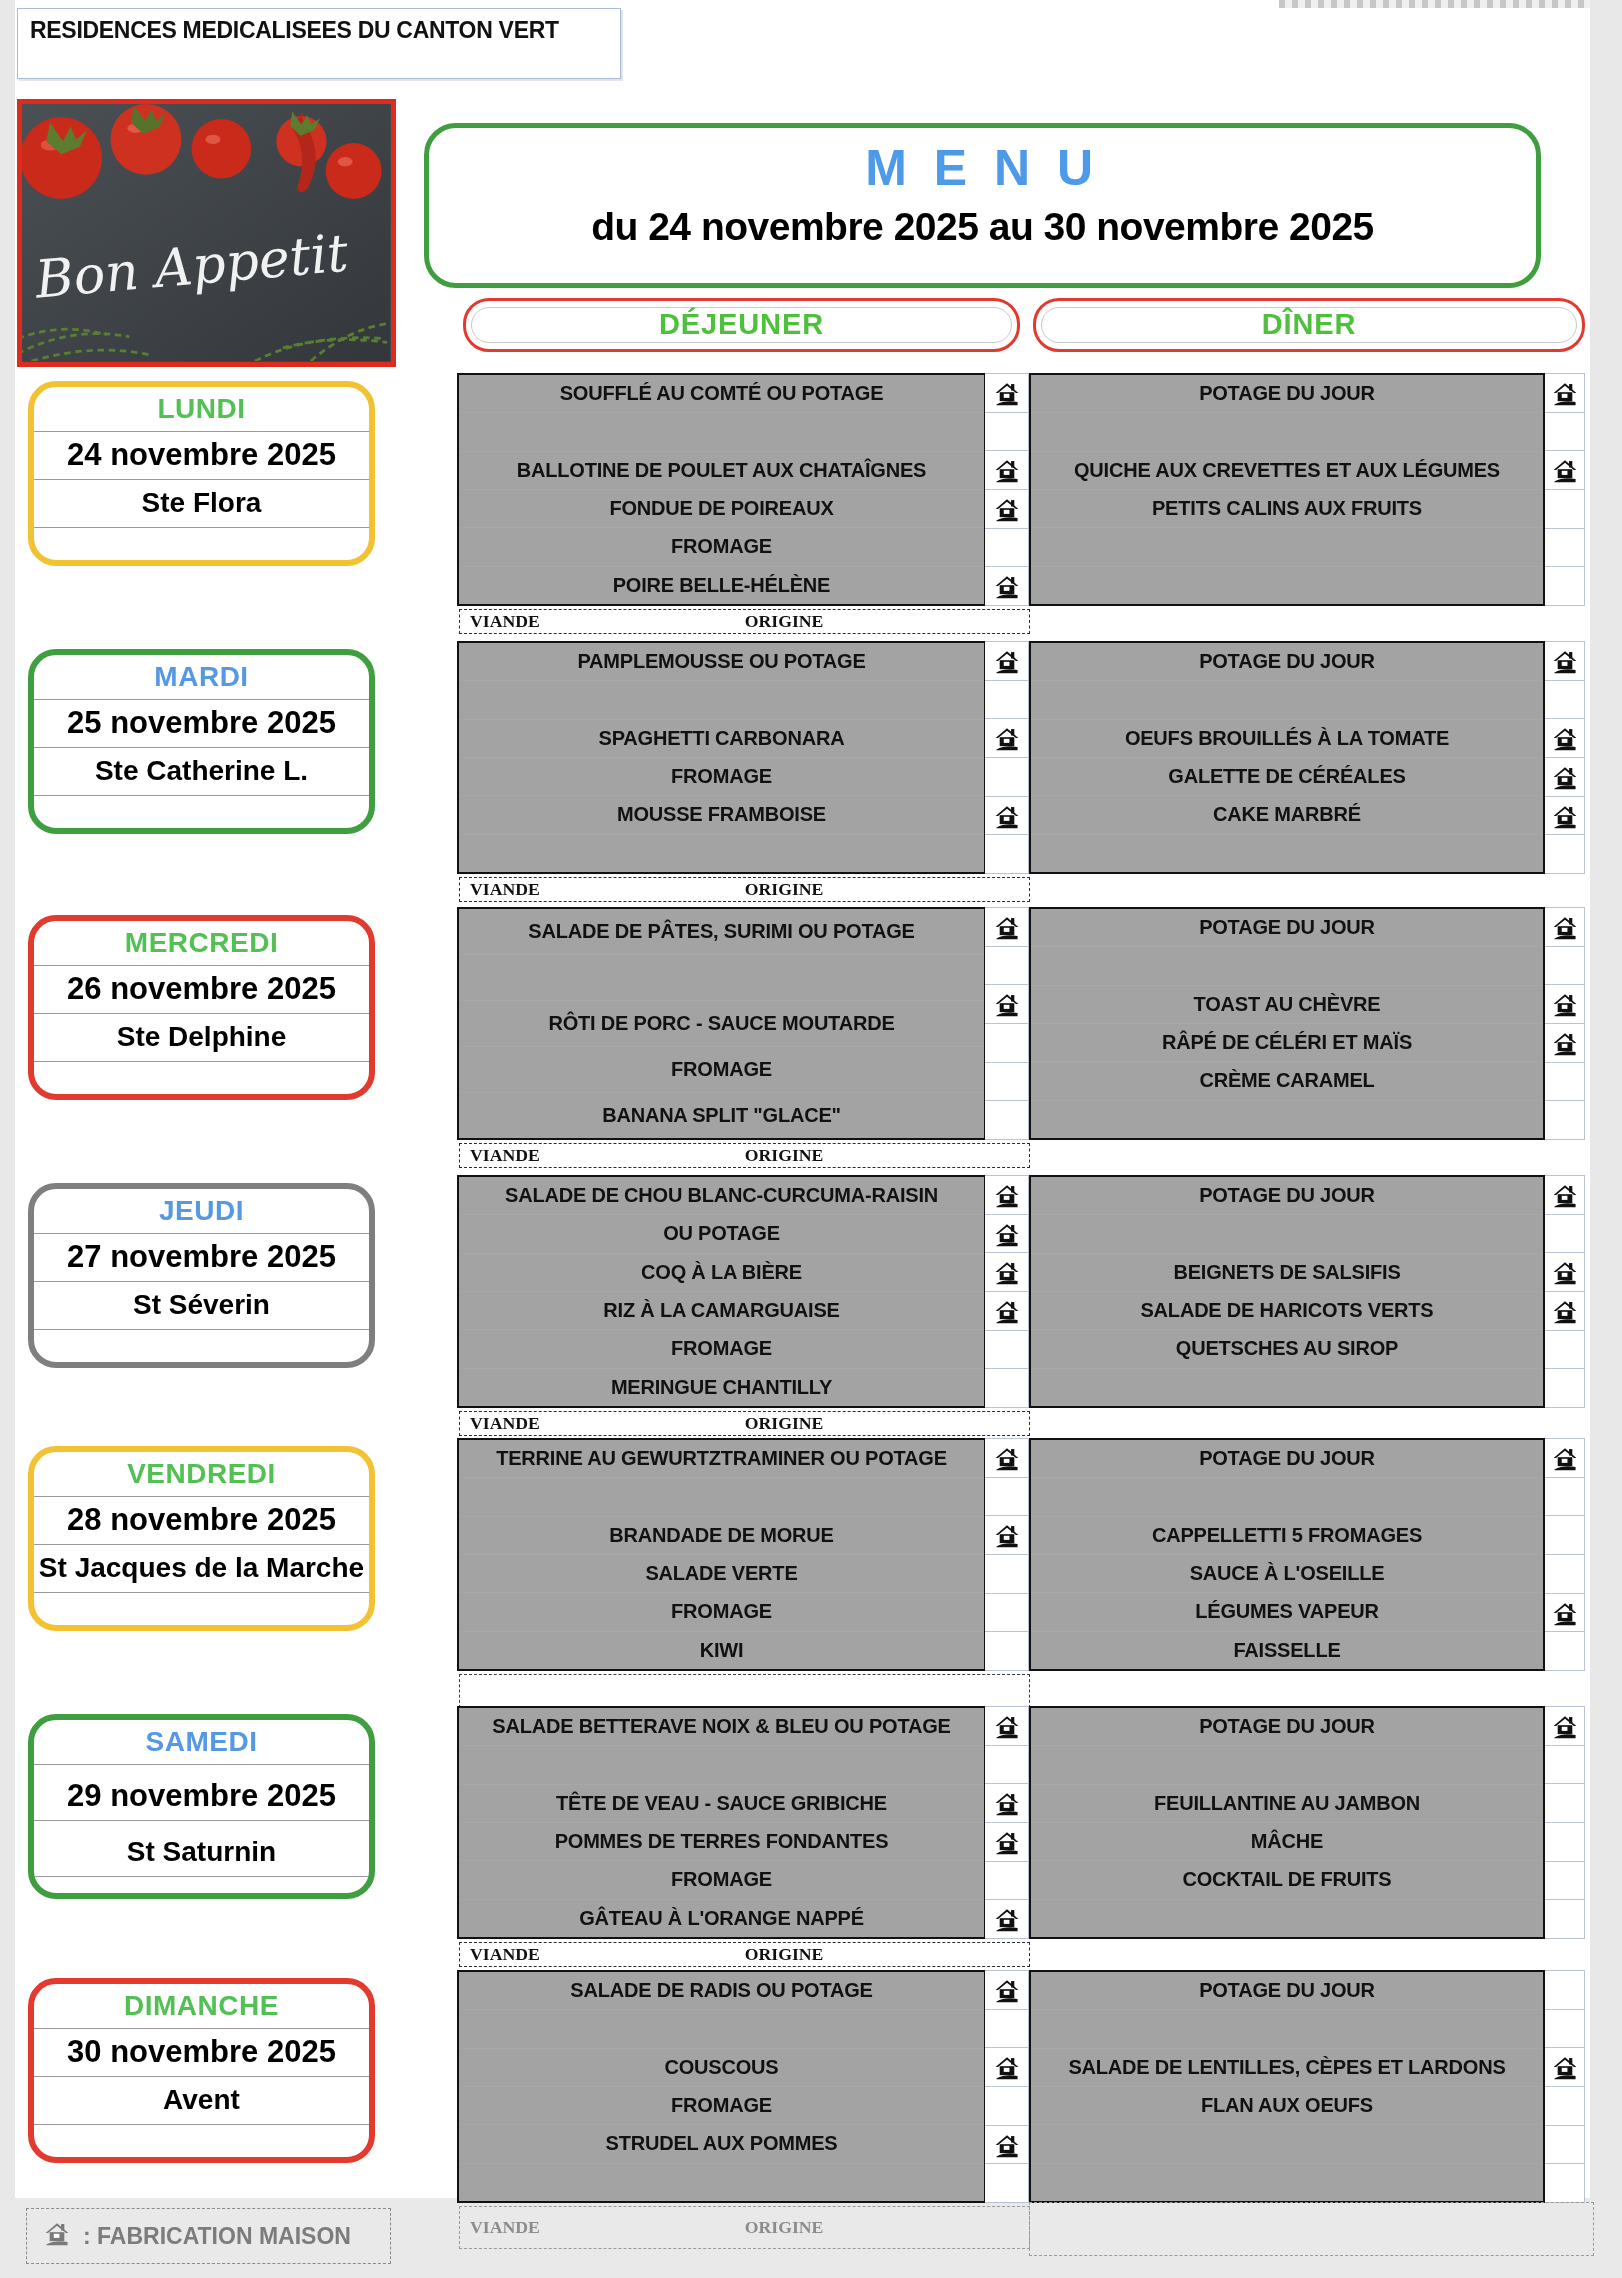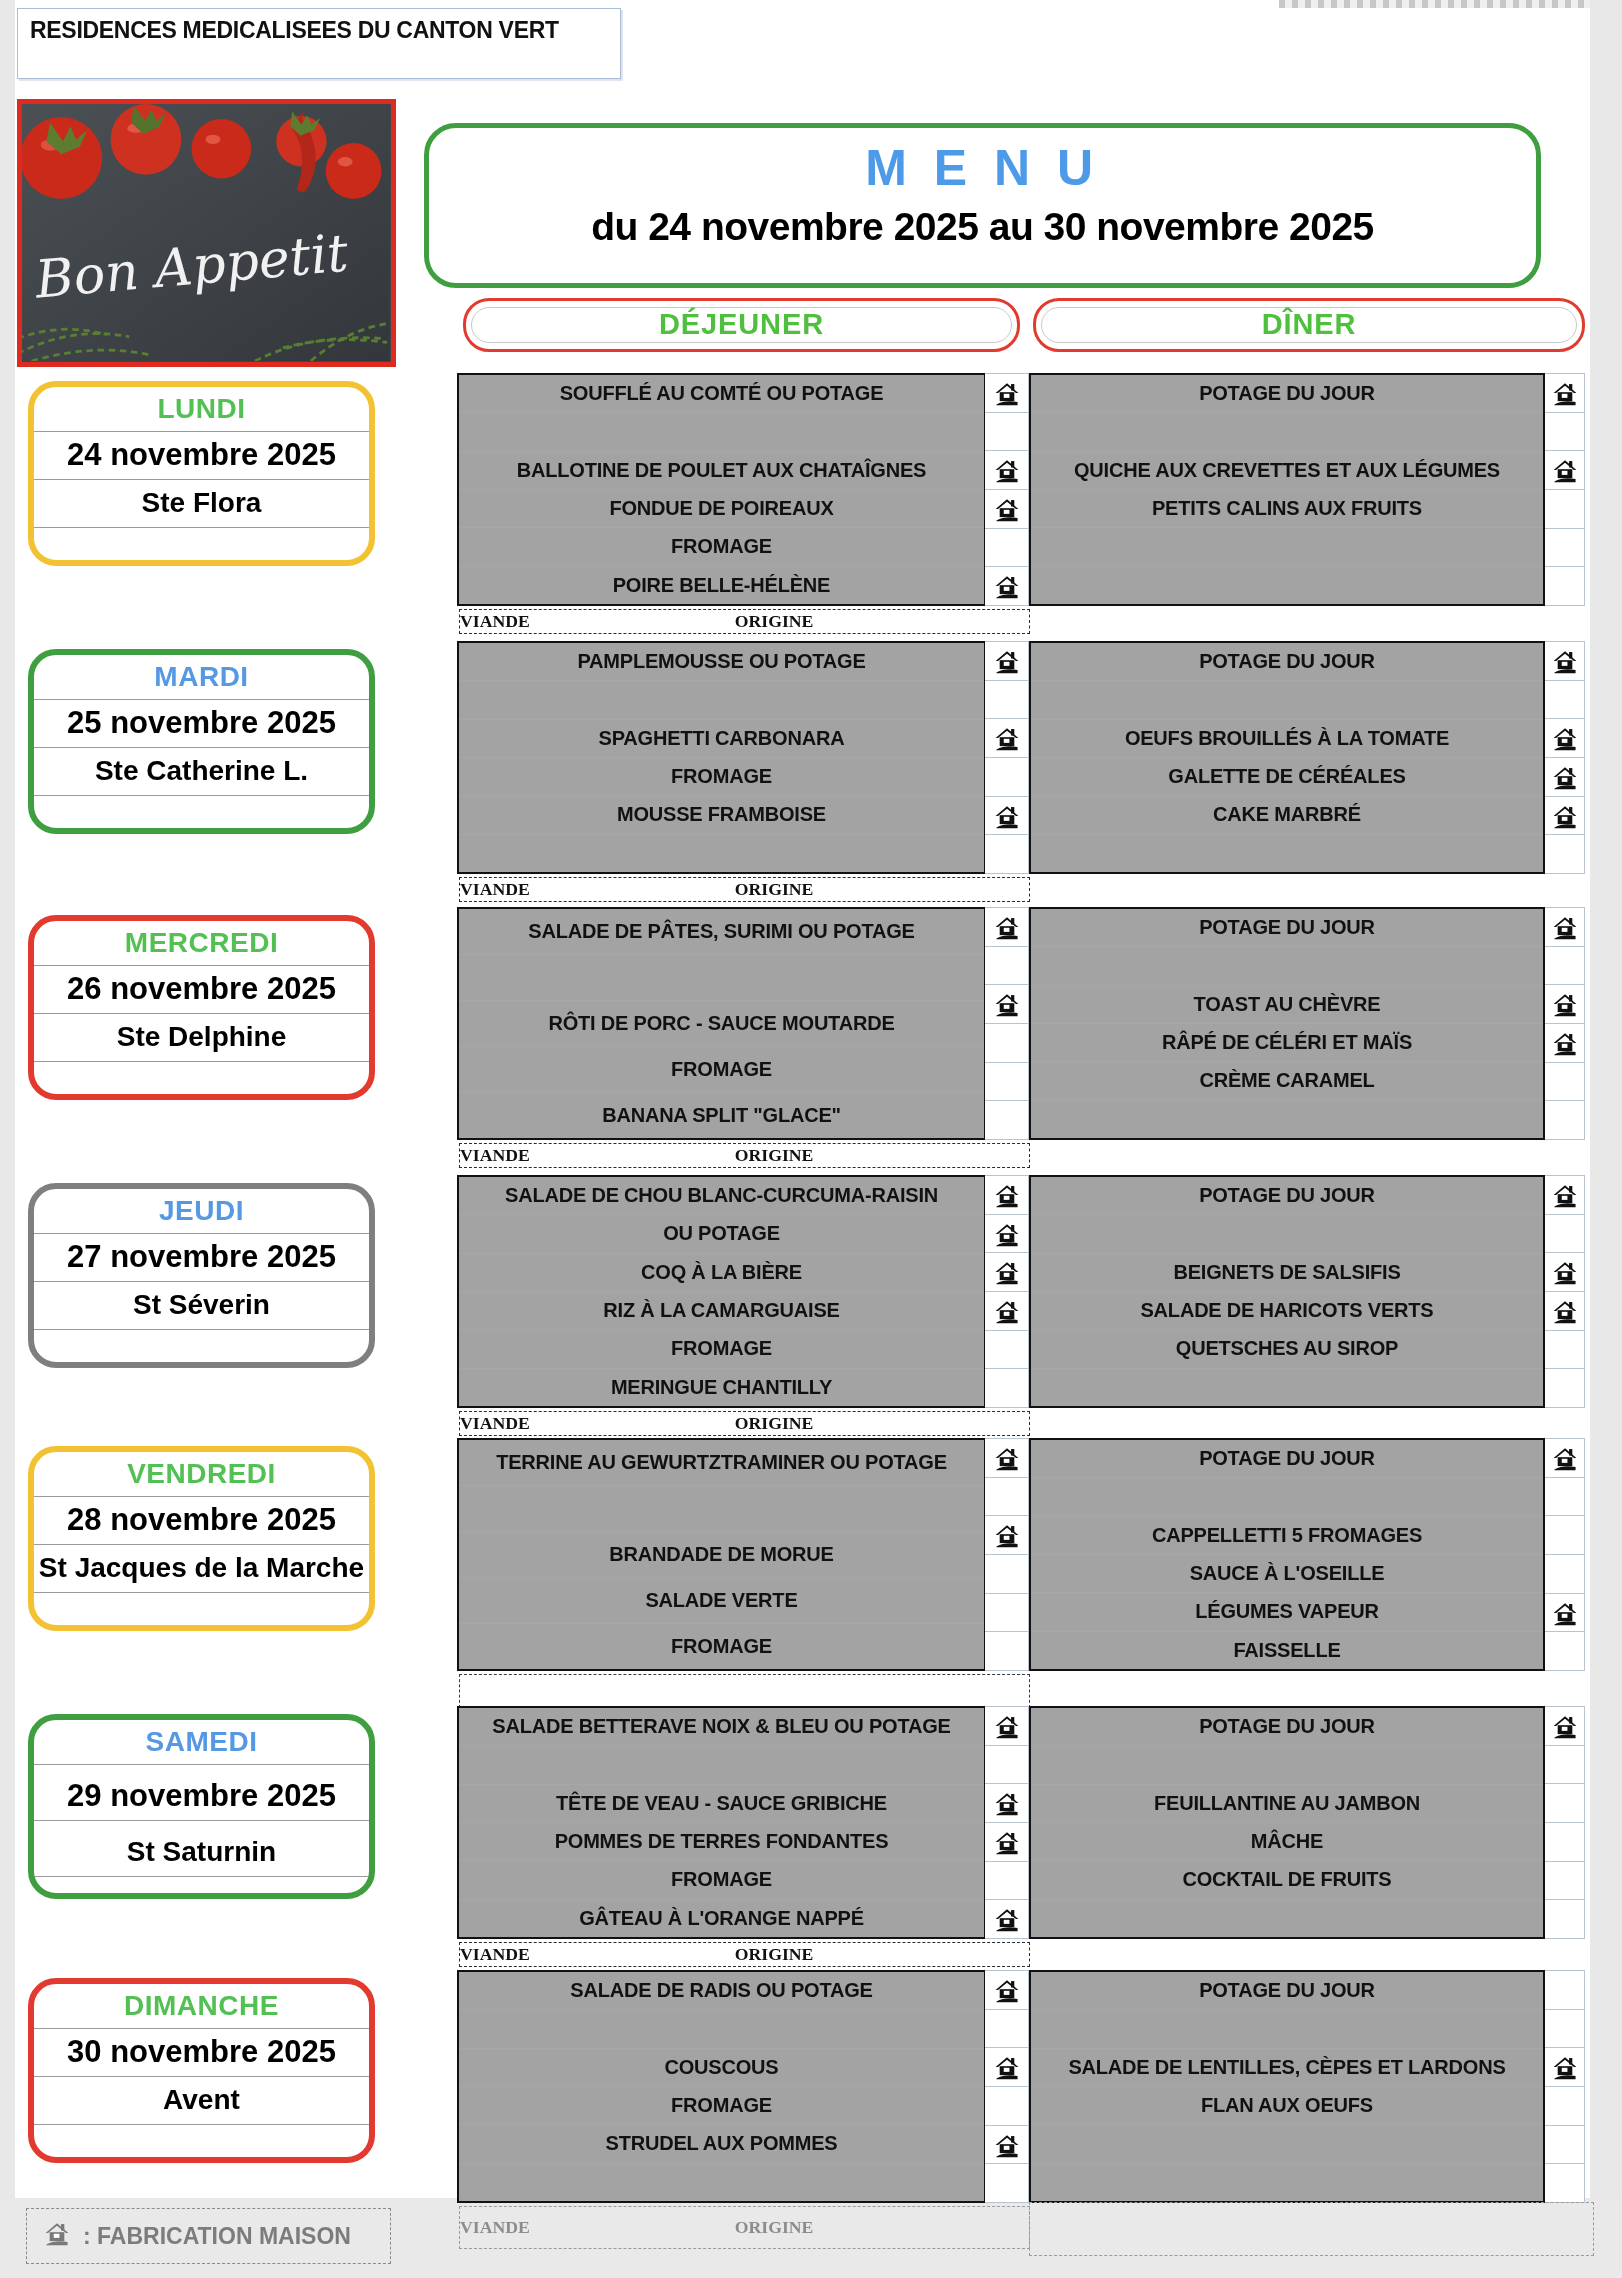--- a/index.html
+++ b/index.html
@@ -51,21 +51,21 @@
   .icon-col{position:absolute;top:0;height:233px;display:flex;flex-direction:column;background:#fff;
             border-top:0.9px solid #b9c3d2;}
   .lunch-icons{left:985px;width:44px;}
   .dinner-icons{left:1545px;width:40px;}
   .icon-cell{flex:1;border-bottom:0.9px solid #b9c3d2;border-right:0.9px solid #b9c3d2;
              display:flex;align-items:center;justify-content:center;}
 
   .viande-strip{position:absolute;left:459px;top:236px;width:571px;height:25px;
                 border:1.9px dashed #2a2a2a;display:flex;align-items:center;
                 font-family:"Liberation Serif",serif;font-weight:700;font-size:17.7px;color:#111;}
-  .viande-strip .v-meat{margin-left:0;}
+  .viande-strip .v-meat{margin-left:10px;}
   .viande-strip .v-origin{margin-left:205px;}
   .viande-strip.blank{height:34px;border-color:#3a3a3a;}
   .viande-strip.gray{height:43px;color:#8c8c8c;border-color:#9a9a9a;}
 
   .legend-box{position:absolute;left:26px;top:2208px;width:365px;height:56px;border:1.9px dashed #8a8a8a;
               display:flex;align-items:center;gap:13px;padding-left:17px;
               color:#7c7c7c;font-weight:700;font-size:23px;}
   .footer-empty-box{position:absolute;left:1029px;top:2202px;width:565px;height:54px;border:1.9px dashed #9a9a9a;}
 </style>
 </head>
@@ -509,20 +509,21 @@
           <div class="c-row c-date">28 novembre 2025</div>
           <div class="c-row c-saint">St Jacques de la Marche</div>
           <div class="c-row c-empty"></div>
         </div>
         <div class="menu-box lunch-box">
           <div class="menu-row">TERRINE AU GEWURTZTRAMINER OU POTAGE</div>
           <div class="menu-row"></div>
           <div class="menu-row">BRANDADE DE MORUE</div>
           <div class="menu-row">SALADE VERTE</div>
           <div class="menu-row">FROMAGE</div>
+          <div class="menu-row">KIWI</div>
         </div>
         <div class="icon-col lunch-icons">
           <div class="icon-cell">
             <svg width="26" height="26" viewBox="0 0 32 32">
               <rect x="21" y="5" width="4" height="8" fill="#101010"></rect>
               <polygon points="2,16 16,4 30,16 27,16 16,7 5,16" fill="#101010"></polygon>
               <rect x="7" y="15" width="18" height="11" fill="#101010"></rect>
               <rect x="12" y="17" width="7" height="5" fill="#fff"></rect>
               <path d="M3 30 Q14 24 29 27 L29 31 L3 31 Z" fill="#101010"></path>
             </svg>

